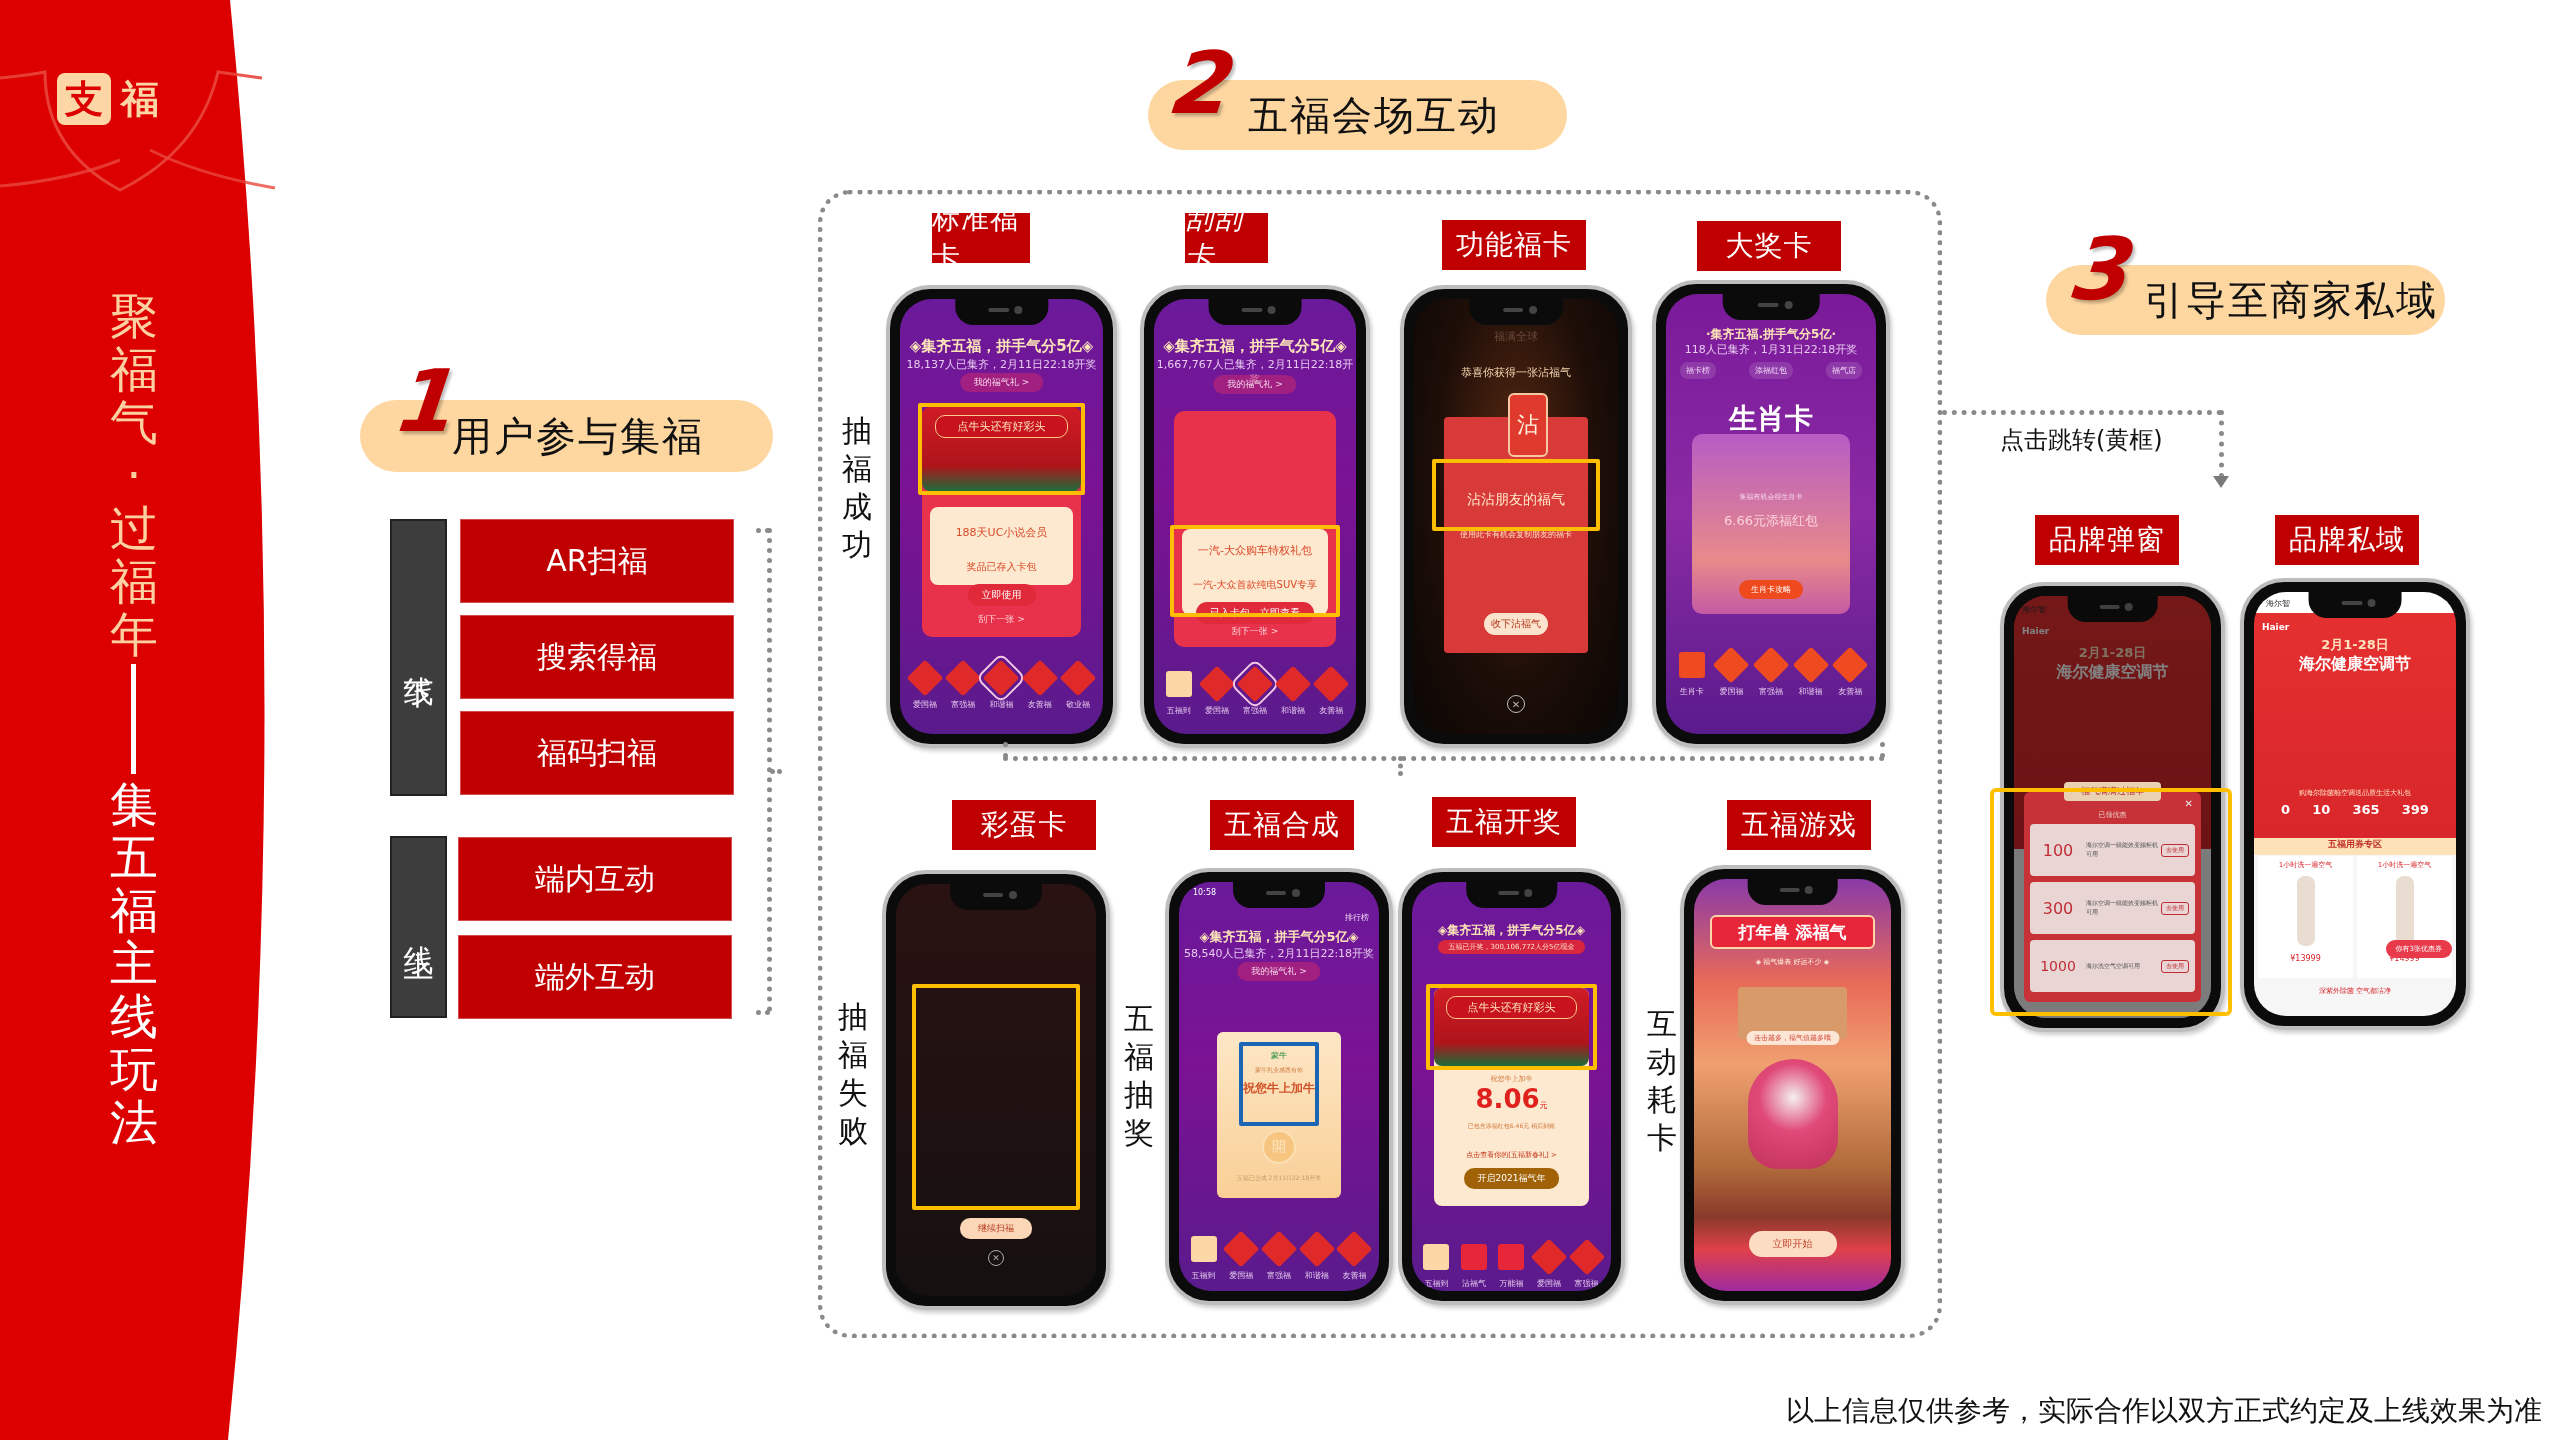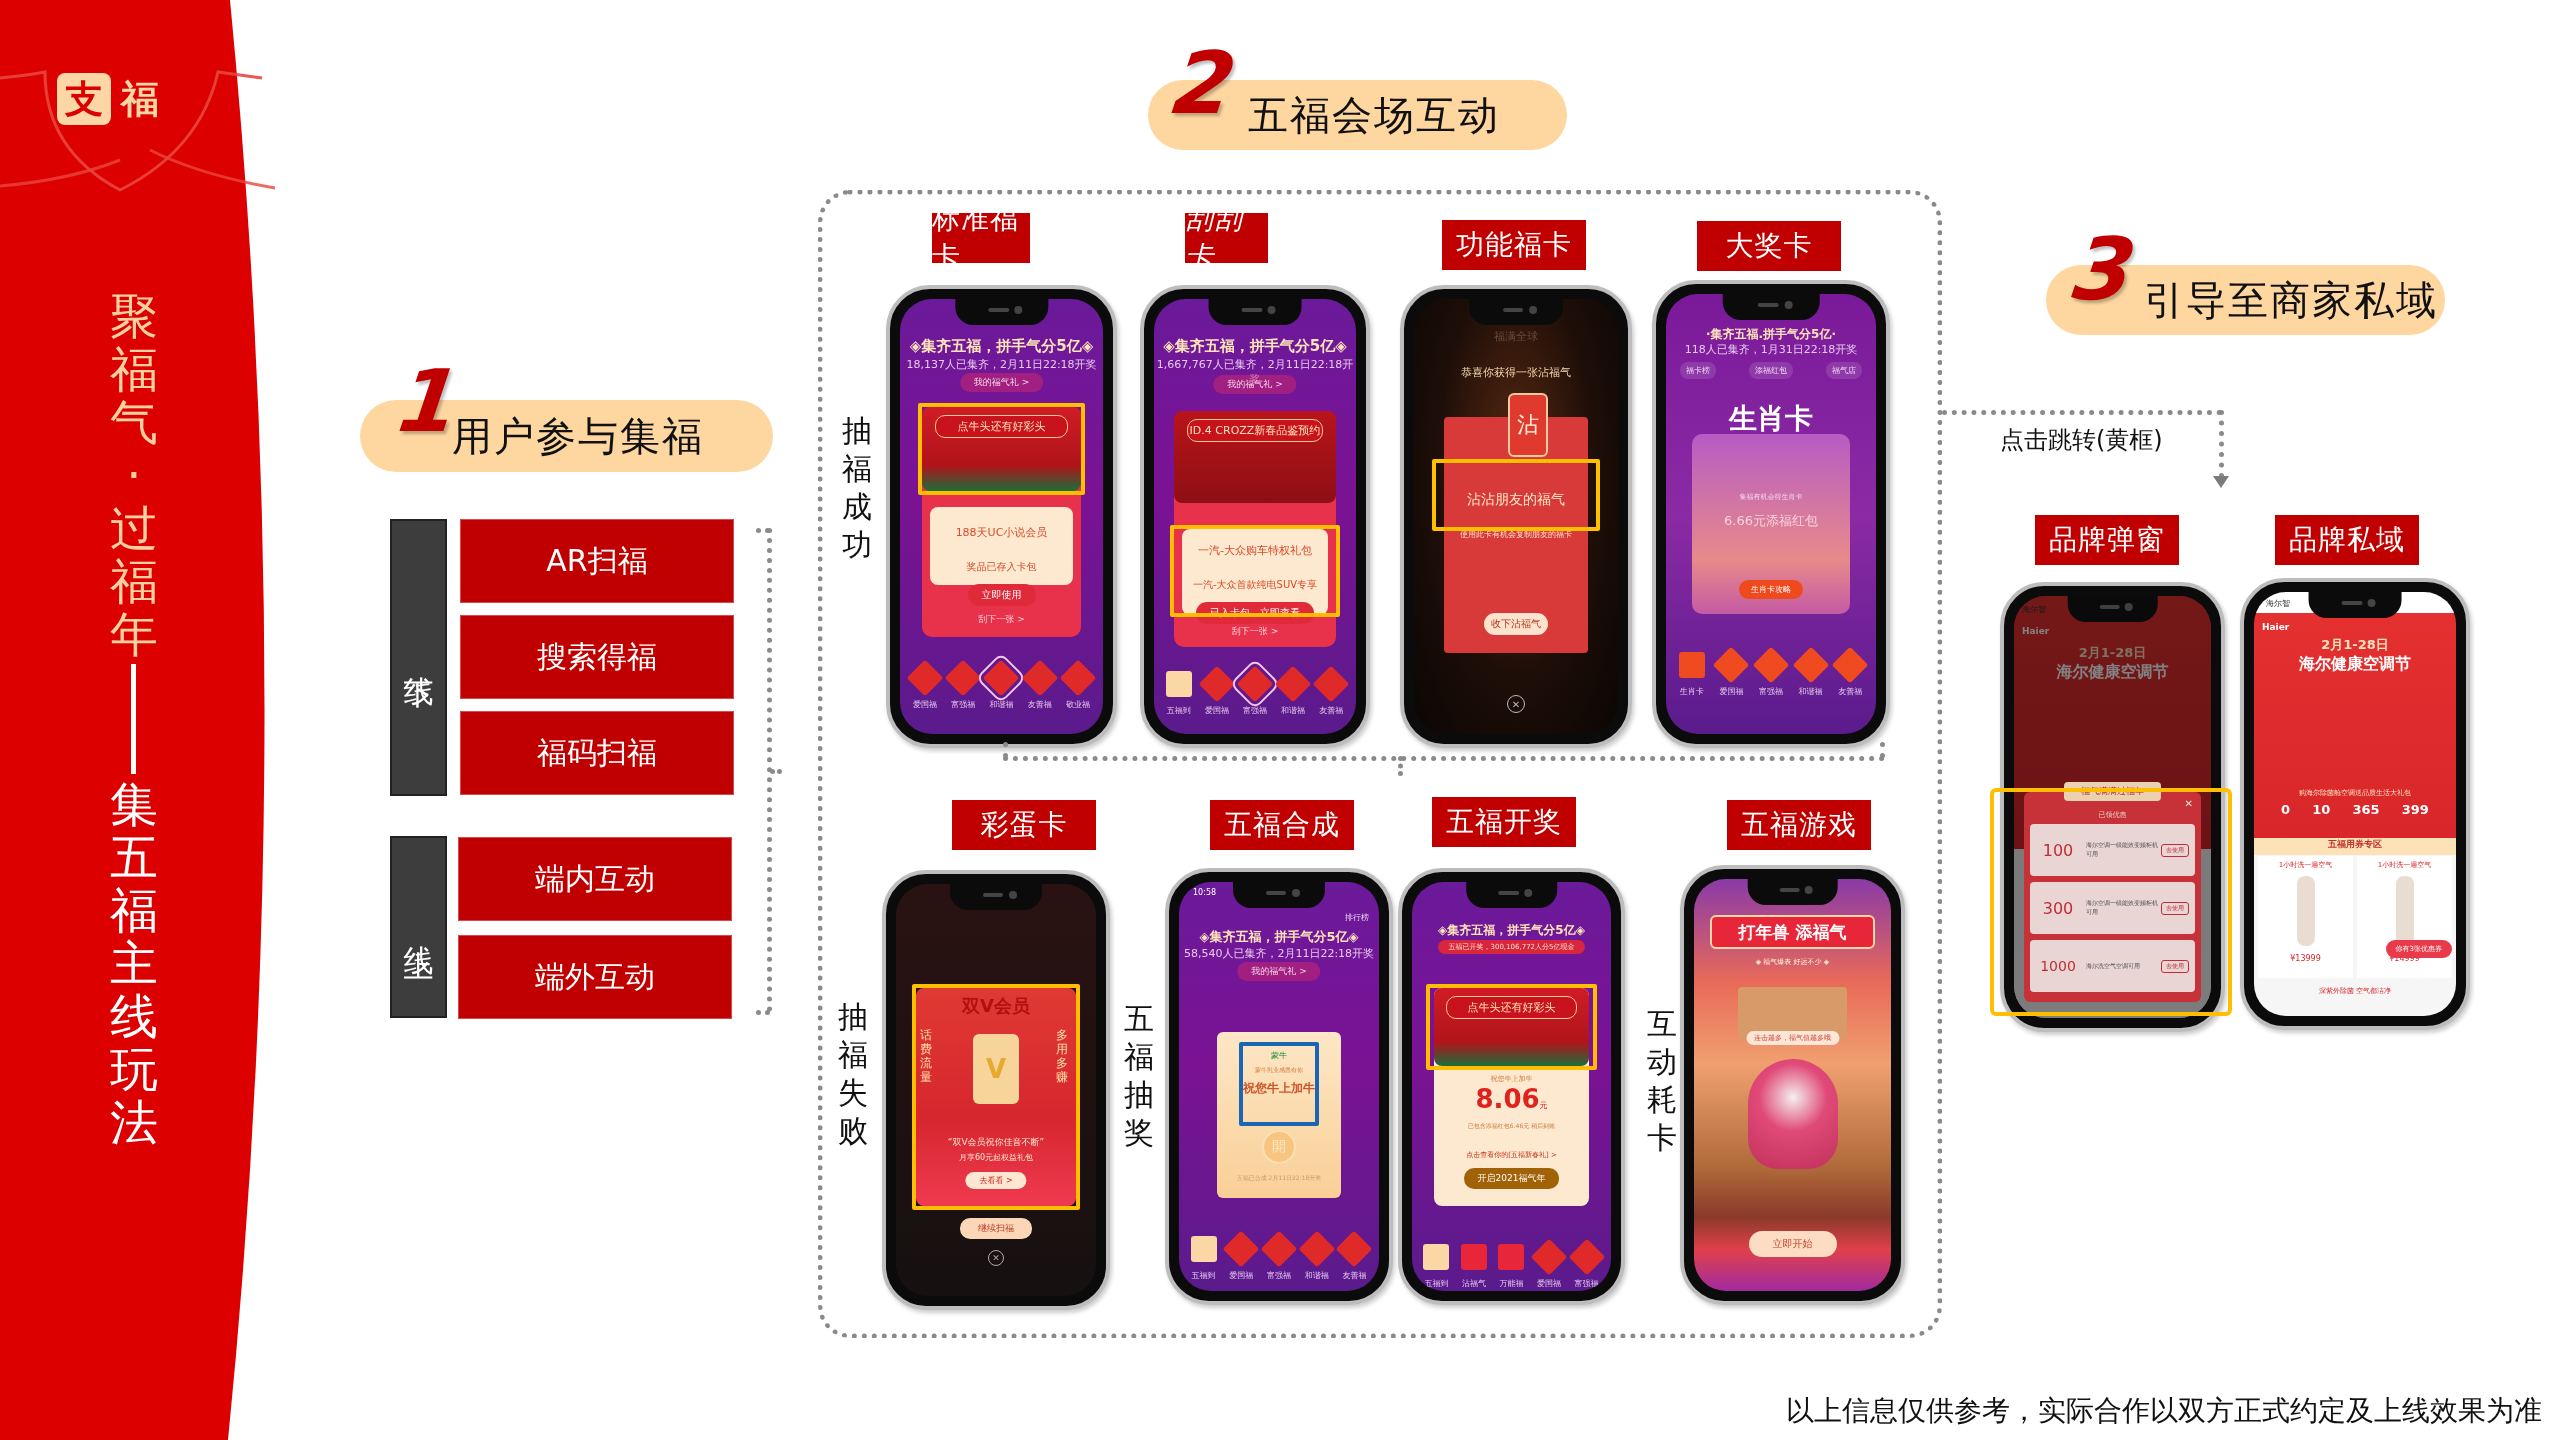--- a/index.html
+++ b/index.html
@@ -168,23 +168,20 @@
 </div>
 
 <div class="abs label" style="left:1185px;top:213px;width:83px;font-style:italic;">刮刮卡</div>
 <div class="abs phone" style="left:1140px;top:285px;width:230px;height:463px;">
   <div class="screen purple">
     <div class="notch"></div>
     <div class="s-title" style="top:38px;">◈集齐五福，拼手气分5亿◈</div>
     <div class="s-sub" style="top:58px;">1,667,767人已集齐，2月11日22:18开奖</div>
     <div class="s-chip" style="top:76px;">我的福气礼 &gt;</div>
     <div class="card-red" style="left:20px;right:20px;top:112px;height:236px;">
-      <div class="banner" style="left:0;right:0;top:0;height:92px;background:linear-gradient(180deg,#b8141a,#8e0f14);">
-        <div class="banner-text">ID.4 CROZZ新春品鉴预约</div>
-      </div>
       <div class="prize" style="left:8px;right:8px;top:118px;height:86px;">
         <div class="l1" style="margin-top:14px;">一汽-大众购车特权礼包</div>
         <div class="l2">一汽-大众首款纯电SUV专享</div>
         <div class="btn">已入卡包，立即查看</div>
       </div>
       <div class="mini-text" style="top:214px;color:#fbd5dc;">刮下一张 &gt;</div>
     </div>
     <div class="yellow-frame" style="left:16px;right:16px;top:226px;height:92px;"></div>
     <div class="fu-row" style="top:372px;">
       <div class="fu-item sq">
@@ -272,29 +269,20 @@
 
 <div class="abs dash-v" style="left:1003px;top:742px;height:16px;"></div>
 <div class="abs dash-h" style="left:1003px;top:756px;width:882px;"></div>
 <div class="abs dash-v" style="left:1880px;top:742px;height:16px;"></div>
 <div class="abs dash-v" style="left:1398px;top:756px;height:20px;"></div>
 
 <div class="abs label" style="left:922px;top:800px;margin-left:30px;">彩蛋卡</div>
 <div class="abs phone" style="left:882px;top:870px;width:228px;height:440px;">
   <div class="screen" style="background:linear-gradient(180deg,#2a1212 0%,#161010 100%);">
     <div class="notch"></div>
-    <div class="abs" style="left:20px;right:20px;top:104px;height:218px;background:linear-gradient(180deg,#e03a34 0%,#d6262e 60%,#f03a50 100%);border-radius:8px;">
-      <div class="mini-text" style="top:6px;color:#b21010;font-size:18px;font-weight:bold;">双V会员</div>
-      <div class="abs" style="left:4px;top:40px;width:16px;color:#fde0a8;font-size:12px;line-height:14px;word-break:break-all;">话费流量</div>
-      <div class="abs" style="right:4px;top:40px;width:16px;color:#fde0a8;font-size:12px;line-height:14px;word-break:break-all;">多用多赚</div>
-      <div class="abs" style="left:50%;top:46px;width:46px;height:70px;margin-left:-23px;background:#f7d49a;border-radius:6px;color:#e8a930;font-size:26px;font-weight:bold;display:flex;align-items:center;justify-content:center;">V</div>
-      <div class="mini-text" style="top:148px;color:#fde6d0;font-size:9px;">“双V会员祝你佳音不断”</div>
-      <div class="mini-text" style="top:164px;color:#fde6d0;font-size:8px;">月享60元起权益礼包</div>
-      <div class="abs" style="left:50%;top:184px;transform:translateX(-50%);background:#fde6d2;color:#c22;font-size:8px;border-radius:10px;padding:3px 14px;white-space:nowrap;">去看看 &gt;</div>
-    </div>
     <div class="yellow-frame" style="left:16px;right:16px;top:100px;height:226px;"></div>
     <div class="abs" style="left:50%;top:334px;transform:translateX(-50%);background:#fbd7b8;color:#b83a20;font-size:9px;border-radius:10px;padding:4px 18px;white-space:nowrap;">继续扫福</div>
     <div class="abs" style="left:50%;top:366px;width:16px;height:16px;margin-left:-8px;border:1.5px solid #aaa;border-radius:50%;color:#aaa;font-size:9px;display:flex;align-items:center;justify-content:center;">✕</div>
   </div>
 </div>
 
 <div class="abs label" style="left:1210px;top:800px;">五福合成</div>
 <div class="abs phone" style="left:1165px;top:868px;width:228px;height:437px;">
   <div class="screen purple">
     <div class="notch"></div>

